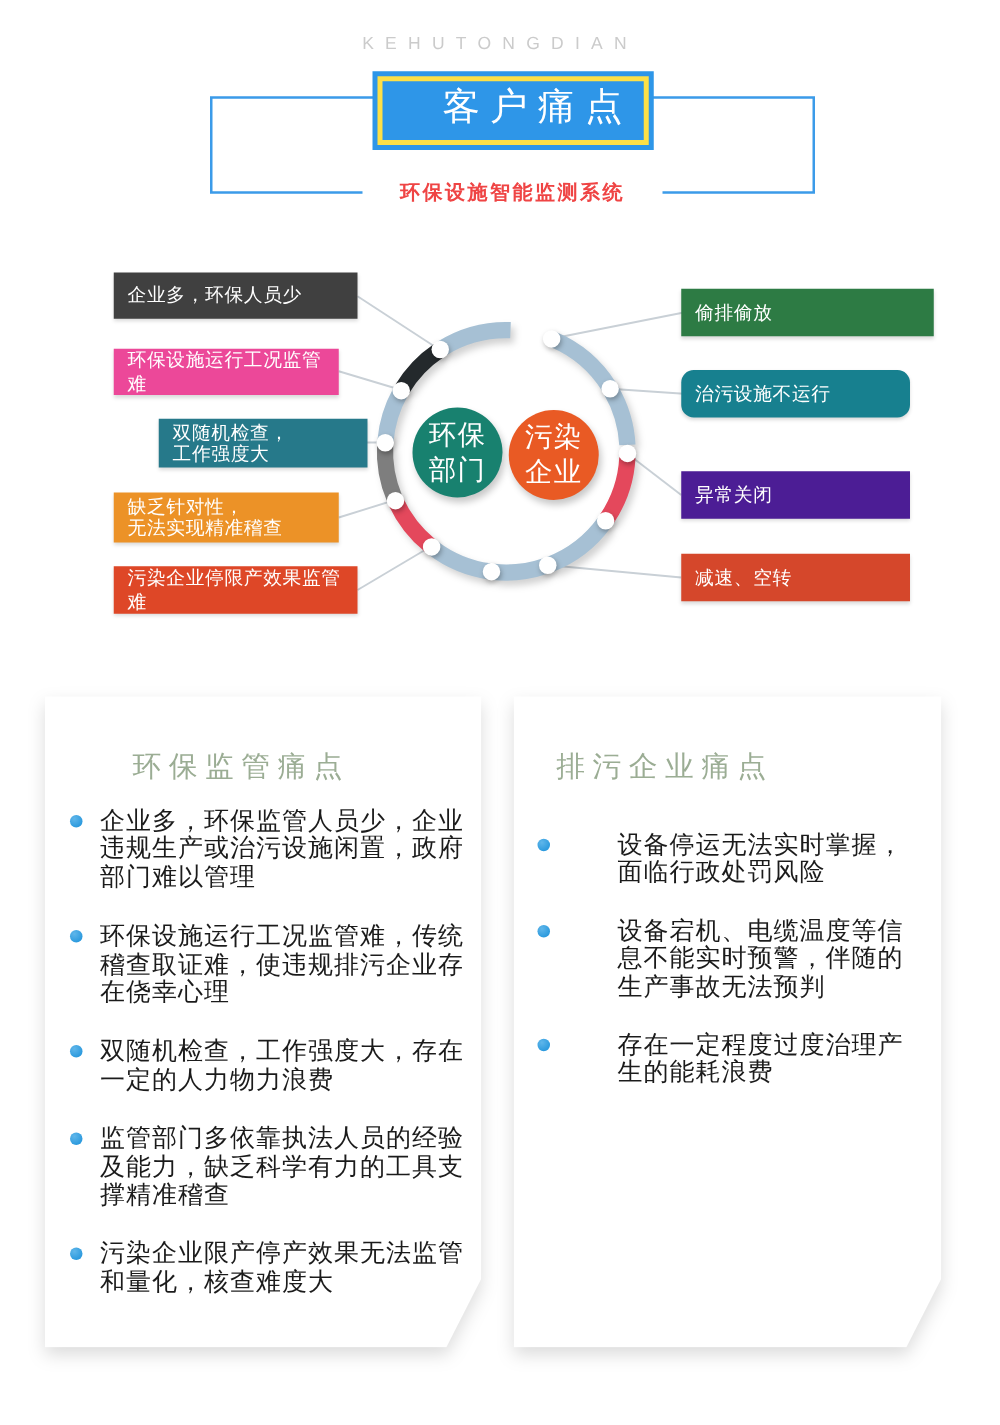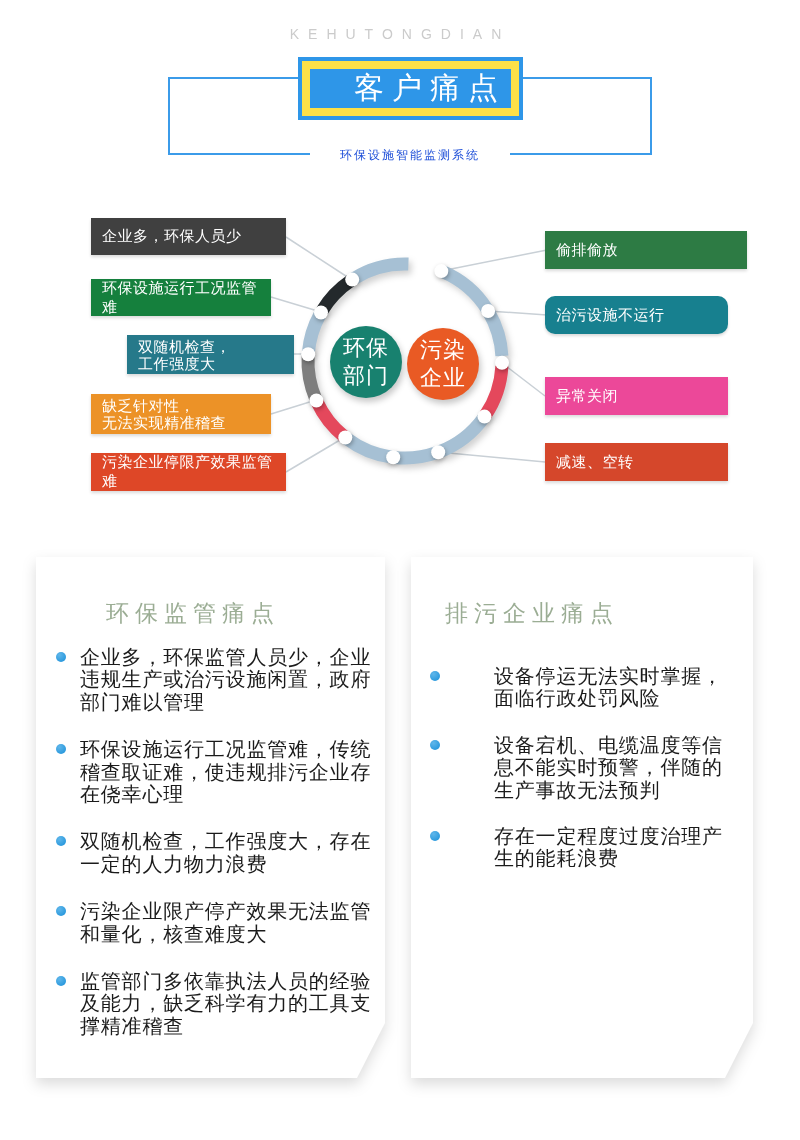--- a/index.html
+++ b/index.html
@@ -6,26 +6,26 @@
   html,body { width:800px; background:#fff; font-family:"Liberation Sans","DejaVu Sans",sans-serif; }
   .stage { position:relative; width:800px; height:1140px; background:#fff; overflow:hidden; }
 
   
   .eyebrow { position:absolute; left:0; top:26px; width:800px; text-align:center;
              font-size:14px; letter-spacing:9px; color:#CBCBCB; }
   .bracket { position:absolute; left:168px; top:77px; width:484px; height:78px;
              border:2px solid #3B9BE9; }
   .title-box { position:absolute; left:298px; top:57px; width:225px; height:63px;
                background:#2E96E8; z-index:3; }
-  .title-box .inner { position:absolute; inset:4px; border:8px solid #fde047;
-                      display:flex; align-items:center; justify-content:center;padding-left:31px; }
+  .title-box .inner { position:absolute; inset:4px; border:4px solid #fde047;
+                      display:flex; align-items:flex-start; justify-content:center;padding-left:31px; }
   .title-box .inner span { color:#fff; font-size:30px; letter-spacing:8px; text-indent:8px; }
   .subtitle { position:absolute; left:410px; top:155px; transform:translate(-50%,-50%);
-              background:#fff; padding:0 30px; font-size:12px; letter-spacing:2px;
-              color:#1d4ed8; z-index:4; white-space:nowrap; }
+              background:#fff; padding:0 30px; font-size:16px; letter-spacing:2px;
+              color:#ef4444; z-index:4; white-space:nowrap;font-weight:bold; }
 
   
   .ring-svg { position:absolute; left:0; top:200px; width:800px; height:320px; z-index:1; }
   .arcs { filter:drop-shadow(3px 4px 3px rgba(0,0,0,0.18)); }
   .dots { filter:drop-shadow(1.5px 2px 2px rgba(0,0,0,0.30)); }
   .dlabel { position:absolute; z-index:2; color:#fff; font-size:15px; letter-spacing:0.5px;
             padding-left:11px; display:flex; align-items:center;
             box-shadow:0 2px 3px rgba(0,0,0,0.15); }
   .dlabel.two { white-space:pre-line; line-height:17px; }
   .circle { position:absolute; z-index:2; border-radius:50%; color:#fff;
@@ -98,30 +98,30 @@
         <circle cx="393.2" cy="257.3" r="7"></circle>
       <circle cx="438.2" cy="252.2" r="7"></circle>
         <circle cx="484.5" cy="216.6" r="7"></circle>
       <circle cx="502.0" cy="162.7" r="7"></circle>
         <circle cx="488.1" cy="111.0" r="7"></circle>
       <circle cx="441.3" cy="71.1" r="7"></circle>
     </g>
   </svg>
 
   <div class="dlabel" style="left: 91px; top: 218px; width: 195px; height: 37px; background-color: #404040;">企业多，环保人员少</div>
-  <div class="dlabel" style="left: 91px; top: 279px; width: 180px; height: 37px; background-color: #15803d;">环保设施运行工况监管难</div>
+  <div class="dlabel" style="left: 91px; top: 279px; width: 180px; height: 37px; background-color: #ec4899;">环保设施运行工况监管难</div>
   <div class="dlabel two" style="left: 91px; top: 335px; width: 167px; height: 39px; background-color: rgb(38, 121, 138); margin-left: 36px;">双随机检查，
 工作强度大</div>
   <div class="dlabel two" style="left: 91px; top: 394px; width: 180px; height: 40px; background-color: rgb(236, 146, 39);">缺乏针对性，
 无法实现精准稽查</div>
   <div class="dlabel" style="left: 91px; top: 453px; width: 195px; height: 38px; background-color: rgb(222, 71, 39);">污染企业停限产效果监管难</div>
 
   <div class="dlabel" style="left: 545px; top: 231px; width: 202px; height: 38px; background-color: rgb(45, 123, 68);">偷排偷放</div>
   <div class="dlabel" style="left: 545px; top: 296px; width: 183px; height: 38px; background-color: rgb(23, 128, 143); border-radius: 10px;">治污设施不运行</div>
-  <div class="dlabel" style="left: 545px; top: 377px; width: 183px; height: 38px; background-color: #ec4899;">异常关闭</div>
+  <div class="dlabel" style="left: 545px; top: 377px; width: 183px; height: 38px; background-color: #4c1d95;">异常关闭</div>
   <div class="dlabel" style="left: 545px; top: 443px; width: 183px; height: 38px; background-color: rgb(213, 71, 43);">减速、空转</div>
 
   <div class="circle" style="left: 330px; top: 326px; width: 72px; height: 72px; background-color: rgb(24, 129, 111);">环保
 部门</div>
   <div class="circle" style="left: 407px; top: 328px; width: 72px; height: 72px; background-color: rgb(233, 90, 36);">污染
 企业</div>
 
   <div class="card-wrap" style="left:36px">
     <div class="card left" style="width:349px">
       <div class="card-title">环保监管痛点</div>
@@ -133,25 +133,25 @@
         <li class="bitem">
             <span class="bdot"></span>
             <span class="btext">环保设施运行工况监管难，传统稽查取证难，使违规排污企业存在侥幸心理</span>
           </li>
         <li class="bitem">
             <span class="bdot"></span>
             <span class="btext">双随机检查，工作强度大，存在一定的人力物力浪费</span>
           </li>
         <li class="bitem">
             <span class="bdot"></span>
-            <span class="btext">污染企业限产停产效果无法监管和量化，核查难度大</span>
+            <span class="btext">监管部门多依靠执法人员的经验及能力，缺乏科学有力的工具支撑精准稽查</span>
           </li>
         <li class="bitem">
             <span class="bdot"></span>
-            <span class="btext">监管部门多依靠执法人员的经验及能力，缺乏科学有力的工具支撑精准稽查</span>
+            <span class="btext">污染企业限产停产效果无法监管和量化，核查难度大</span>
           </li>
       </ul>
     </div>
   </div>
 
   <div class="card-wrap" style="left:411px">
     <div class="card right" style="width:342px">
       <div class="card-title">排污企业痛点</div>
       <ul class="blist">
         <li class="bitem">

